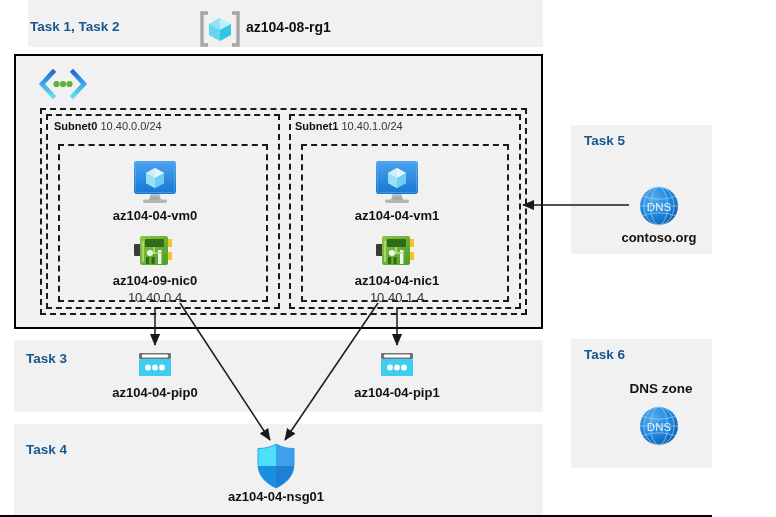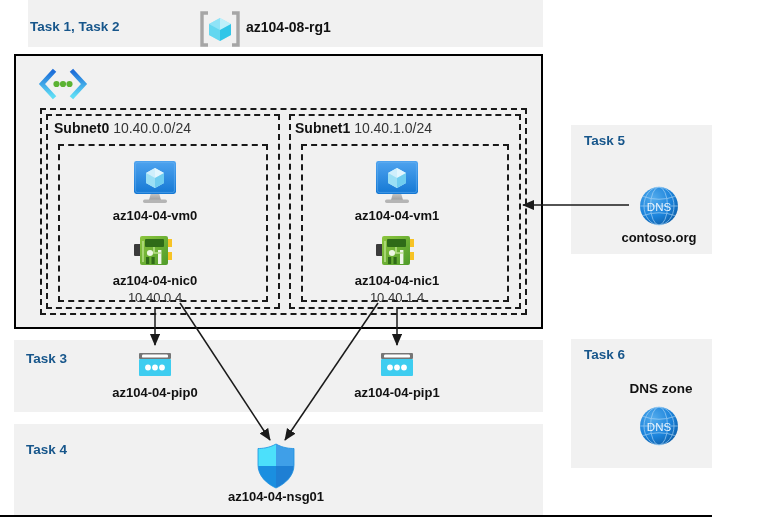--- a/index.html
+++ b/index.html
@@ -75,21 +75,21 @@
     position: absolute;
     left: 88px; top: 74px;
     font-size: 14px;
     color: #111111;
     white-space: nowrap;
   }
   .vnet-title b { font-weight: bold; }
   .vnet-title span { font-weight: normal; color: #333333; }
   .subnet-title {
     position: absolute;
-    font-size: 14px;
+    font-size: 11px;
     color: #111111;
     white-space: nowrap;
   }
   .subnet-title b { font-weight: bold; }
   .subnet-title span { font-weight: normal; color: #333333; }
   .res-name {
     position: absolute;
     font-size: 13px;
     font-weight: bold;
     color: #111111;
@@ -230,21 +230,21 @@
       <rect x="8" y="4" width="28" height="29" rx="2" fill="url(#nicg0)"></rect>
       <rect x="13" y="7" width="19" height="8" rx="1" fill="#2f6b18"></rect>
       <circle cx="18" cy="21" r="3.1" fill="#eef7e4"></circle>
       <rect x="14" y="25" width="3.2" height="7" fill="#2f6b18"></rect>
       <rect x="19.5" y="25" width="3.2" height="7" fill="#2f6b18"></rect>
       <rect x="26" y="18" width="3.4" height="14" fill="#f0f6ea"></rect>
       <path d="M22 15 L22 21 L29 21" fill="none" stroke="#b8e08a" stroke-width="1.6"></path>
       <path d="M11 9 L11 30" fill="none" stroke="#b8e08a" stroke-width="1.5"></path>
     </svg>
   </div>
-  <div class="res-name" style="left:155px; top:273px;">az104-04-nic0</div>
+  <div class="res-name" style="left:155px; top:273px;">az104-09-nic0</div>
   <div class="res-ip" style="left:155px; top:290px;">10.40.0.4</div>
 
   <div class="icon" style="left:397px; top:157px;">
     <svg width="56" height="48" viewBox="0 0 56 48">
       <defs>
         <linearGradient id="vmg1" x1="0" y1="0" x2="0" y2="1">
           <stop offset="0%" stop-color="#4ea3ef"></stop>
           <stop offset="100%" stop-color="#1478d4"></stop>
         </linearGradient>
         <linearGradient id="vmstand1" x1="0" y1="0" x2="0" y2="1">

